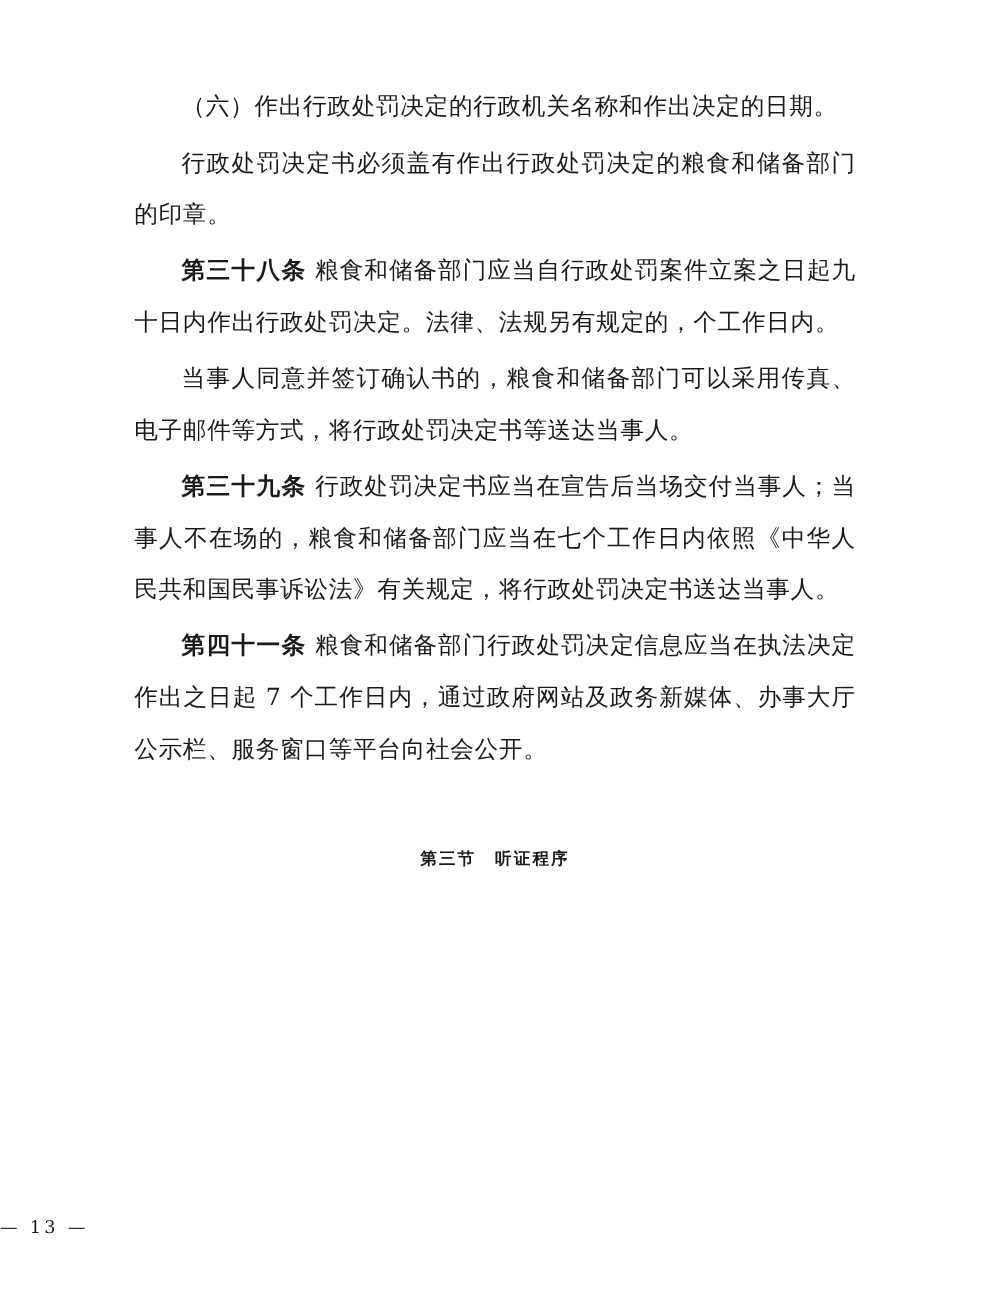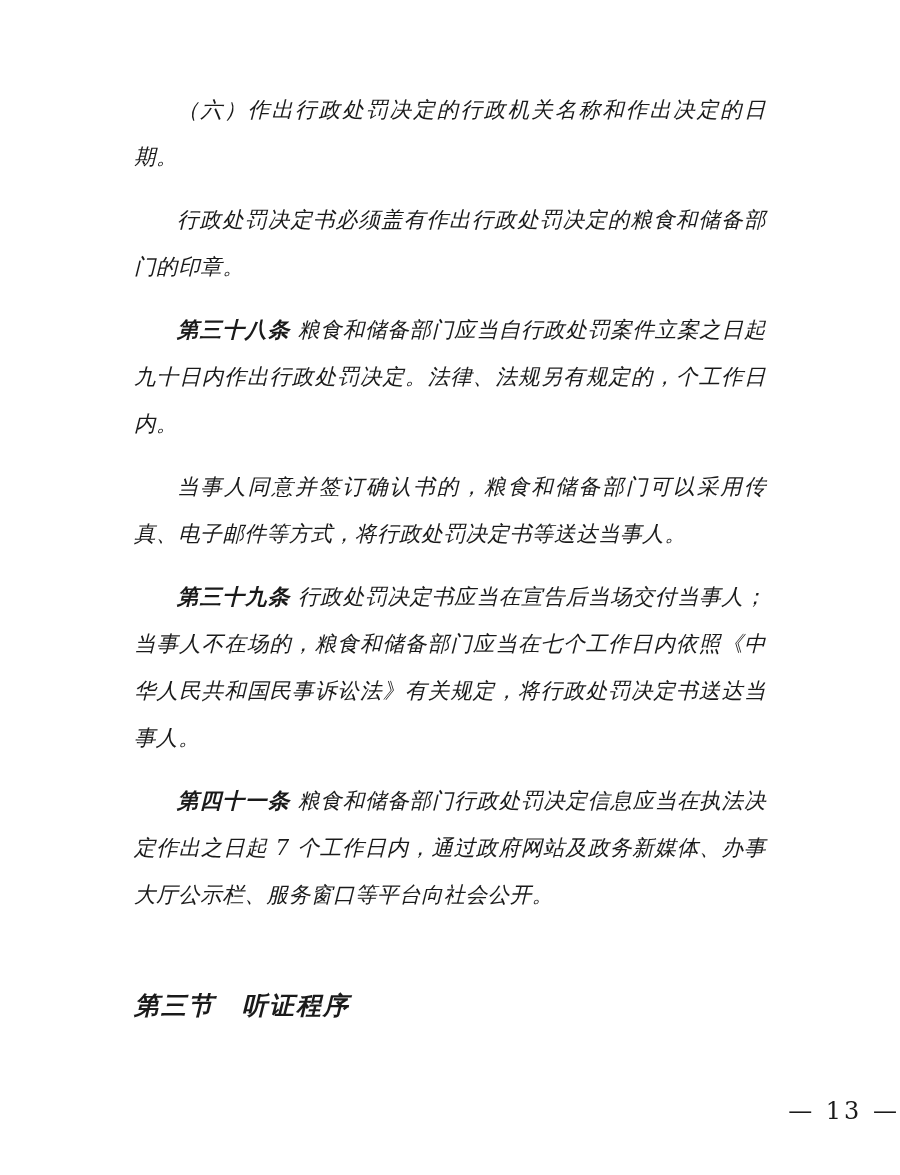--- a/index.html
+++ b/index.html
@@ -22,47 +22,47 @@
     padding: 70px 118px 0 118px;
   }
   .body-text {
     font-size: 21.5px;
     line-height: 47px;
     letter-spacing: 0.6px;
     text-align: justify;
     text-justify: inter-ideograph;
   }
   p {
-    margin: 16px;
-    font-style: italic;
+    margin: 4px;
   }
   .para {
     text-indent: 2em;
   }
   .article-label {
     font-weight: bold;
     letter-spacing: 1px;
   }
   .section-heading {
+    text-align: center;
     font-weight: bold;
-    font-size: 25px;
+    font-size: 15px;
     line-height: 47px;
     letter-spacing: 2px;
     margin-top: 34px;
   }
   .spacer-small {
     height: 14px;
   }
   .page-number {
     position: absolute;
-    left: 12px;
+    left: 0;
     right: 0;
     bottom: 50px;
-    text-align: right;
-    font-size: 24px;
+    text-align: left;
+    font-size: 16px;
     letter-spacing: 3px;
     color: #1a1a1a;
   }
 </style>
 </head>
 <body>
 
 <div class="page">
 
   <div class="body-text">

